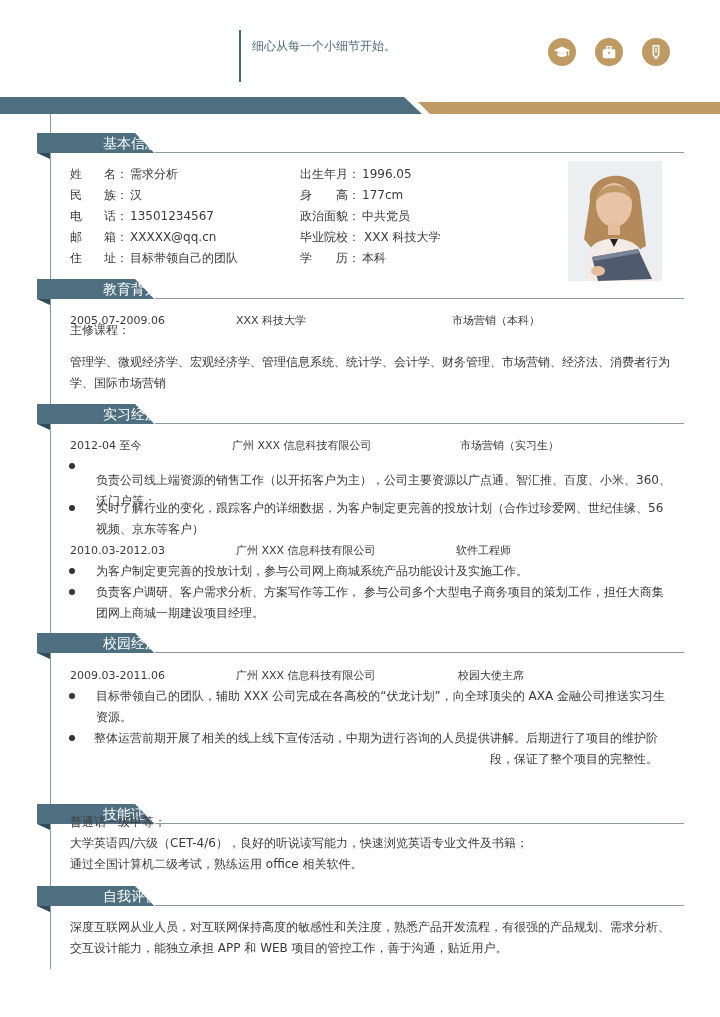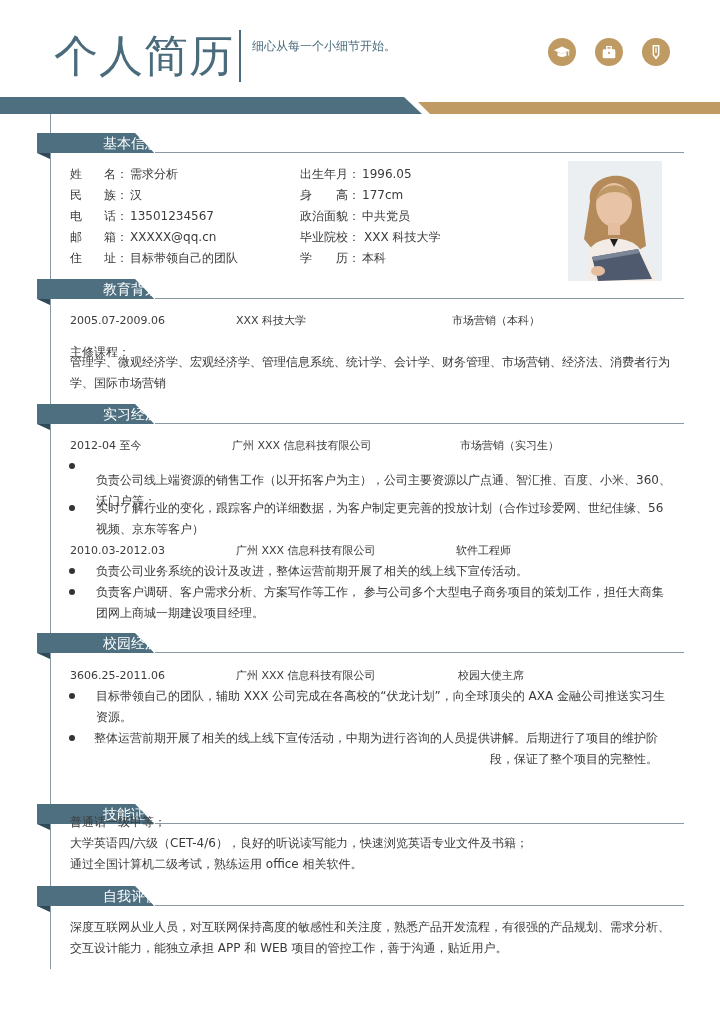--- a/index.html
+++ b/index.html
@@ -31,21 +31,20 @@
   .txt-wrap { position: absolute; font-size: 12px; color: #3a3a3a; line-height: 21px; }
   .row13 { font-size: 11px; }
   .bullet { position: absolute; width: 6px; height: 6px; border-radius: 50%; background: #333; }
 
   .photo { position: absolute; left: 568px; top: 161px; width: 94px; height: 120px; background: linear-gradient(180deg,#eef1f4 0%, #e4e8ec 100%); overflow: hidden; }
 </style>
 </head>
 <body>
 
 <div class="header">
-  <div class="title-cn">个人简历</div>
   <div class="title-divider"></div>
   <div class="subtitle">细心从每一个小细节开始。</div>
   <div class="icons">
     <div class="icon-circle">
       <svg viewBox="0 0 20 20">
           <polygon points="10,4 19,8 10,12 1,8" fill="#fff"></polygon>
           <path d="M5 10 v4 c2 2 8 2 10 0 v-4 l-5 2 z" fill="#fff"></path>
           <rect x="17" y="8" width="1" height="6" fill="#fff"></rect>
         </svg>
     </div>
@@ -135,21 +134,21 @@
   <svg class="stripes" viewBox="0 0 30 20">
       <line x1="4" y1="0" x2="22" y2="20" stroke="#fff" stroke-width="1.2"></line>
       <line x1="8" y1="0" x2="26" y2="20" stroke="#fff" stroke-width="1.2"></line>
     </svg>
   <span class="label">教育背景</span>
   <div class="rule"></div>
 </div>
 <span class="txt row13" style="left:70px;top:310px;">2005.07-2009.06</span>
 <span class="txt row13" style="left:236px;top:310px;">XXX 科技大学</span>
 <span class="txt row13" style="left:452px;top:310px;">市场营销（本科）</span>
-<span class="txt" style="left:70px;top:342px;">主修课程：</span>
+<span class="txt" style="left:70px;top:320px;">主修课程：</span>
 <div class="txt-wrap" style="left:70px;top:352px;width:600px;">管理学、微观经济学、宏观经济学、管理信息系统、统计学、会计学、财务管理、市场营销、经济法、消费者行为学、国际市场营销</div>
 
 <div class="section-head" style="top:404px;">
   <div class="tab"></div>
   <div class="tab-fold"></div>
   <svg class="stripes" viewBox="0 0 30 20">
       <line x1="4" y1="0" x2="22" y2="20" stroke="#fff" stroke-width="1.2"></line>
       <line x1="8" y1="0" x2="26" y2="20" stroke="#fff" stroke-width="1.2"></line>
     </svg>
   <span class="label">实习经历</span>
@@ -161,35 +160,35 @@
 <span class="txt row13" style="left:460px;top:435px;">市场营销（实习生）</span>
 <div class="bullet" style="left:69px;top:463px;"></div>
 <div class="txt-wrap" style="left:96px;top:456px;width:578px;margin-top:14px;">负责公司线上端资源的销售工作（以开拓客户为主），公司主要资源以广点通、智汇推、百度、小米、360、沃门户等；</div>
 <div class="bullet" style="left:69px;top:505px;"></div>
 <div class="txt-wrap" style="left:96px;top:498px;width:578px;">实时了解行业的变化，跟踪客户的详细数据，为客户制定更完善的投放计划（合作过珍爱网、世纪佳缘、56 视频、京东等客户）</div>
 
 <span class="txt row13" style="left:70px;top:540px;">2010.03-2012.03</span>
 <span class="txt row13" style="left:236px;top:540px;">广州 XXX 信息科技有限公司</span>
 <span class="txt row13" style="left:456px;top:540px;">软件工程师</span>
 <div class="bullet" style="left:69px;top:568px;"></div>
-<div class="txt-wrap" style="left:96px;top:561px;width:578px;">负责公司业务系统的设计及改进，整体运营前期开展了相关的线上线下宣传活动。</div>
+<div class="txt-wrap" style="left:96px;top:561px;width:578px;">为客户制定更完善的投放计划，参与公司网上商城系统产品功能设计及实施工作。</div>
 <div class="bullet" style="left:69px;top:589px;"></div>
 <div class="txt-wrap" style="left:96px;top:582px;width:578px;">负责客户调研、客户需求分析、方案写作等工作， 参与公司多个大型电子商务项目的策划工作，担任大商集团网上商城一期建设项目经理。</div>
 
 <div class="section-head" style="top:633px;">
   <div class="tab"></div>
   <div class="tab-fold"></div>
   <svg class="stripes" viewBox="0 0 30 20">
       <line x1="4" y1="0" x2="22" y2="20" stroke="#fff" stroke-width="1.2"></line>
       <line x1="8" y1="0" x2="26" y2="20" stroke="#fff" stroke-width="1.2"></line>
     </svg>
   <span class="label">校园经历</span>
   <div class="rule"></div>
 </div>
-<span class="txt row13" style="left:70px;top:665px;">3606.25-2011.06</span>
+<span class="txt row13" style="left:70px;top:665px;">2009.03-2011.06</span>
 <span class="txt row13" style="left:236px;top:665px;">广州 XXX 信息科技有限公司</span>
 <span class="txt row13" style="left:458px;top:665px;">校园大使主席</span>
 <div class="bullet" style="left:69px;top:693px;"></div>
 <div class="txt-wrap" style="left:96px;top:686px;width:578px;">目标带领自己的团队，辅助 XXX 公司完成在各高校的“伏龙计划”，向全球顶尖的 AXA 金融公司推送实习生资源。</div>
 <div class="bullet" style="left:69px;top:735px;"></div>
 <div class="txt-wrap" style="left:80px;top:728px;width:578px;text-align:right;">整体运营前期开展了相关的线上线下宣传活动，中期为进行咨询的人员提供讲解。后期进行了项目的维护阶段，保证了整个项目的完整性。</div>
 
 <div class="section-head" style="top:804px;">
   <div class="tab"></div>
   <div class="tab-fold"></div>

